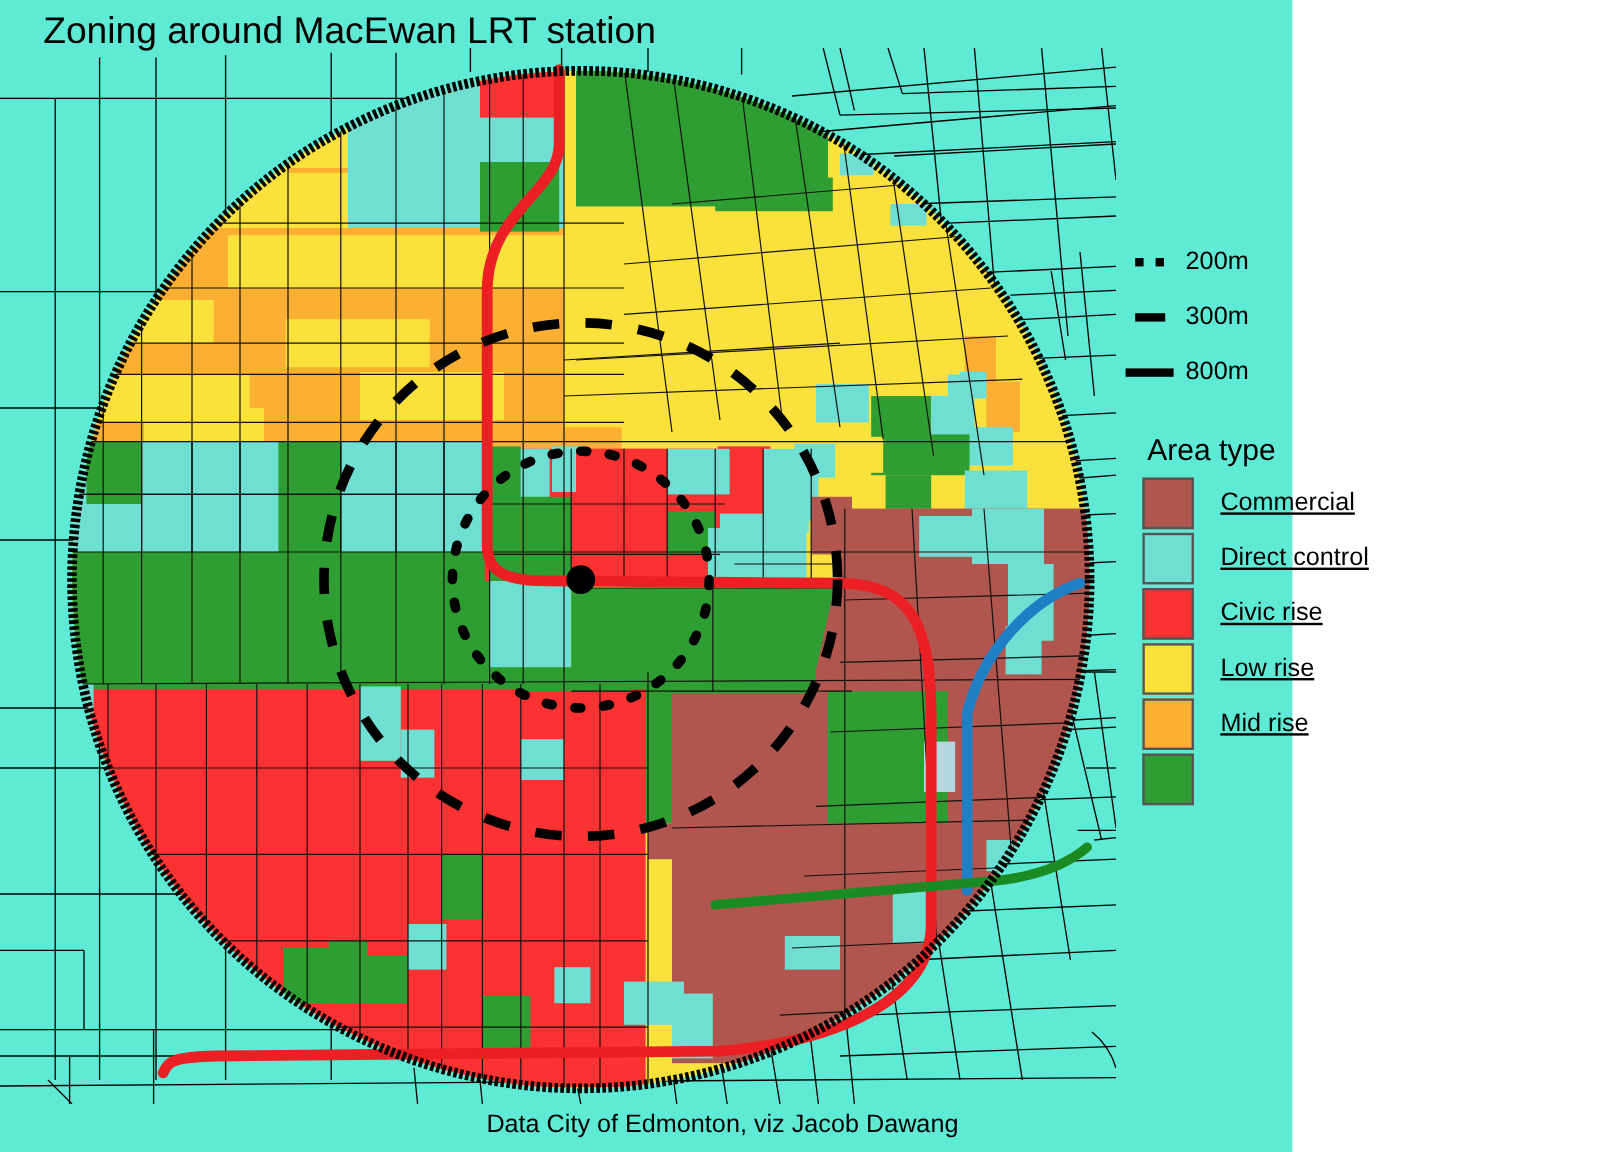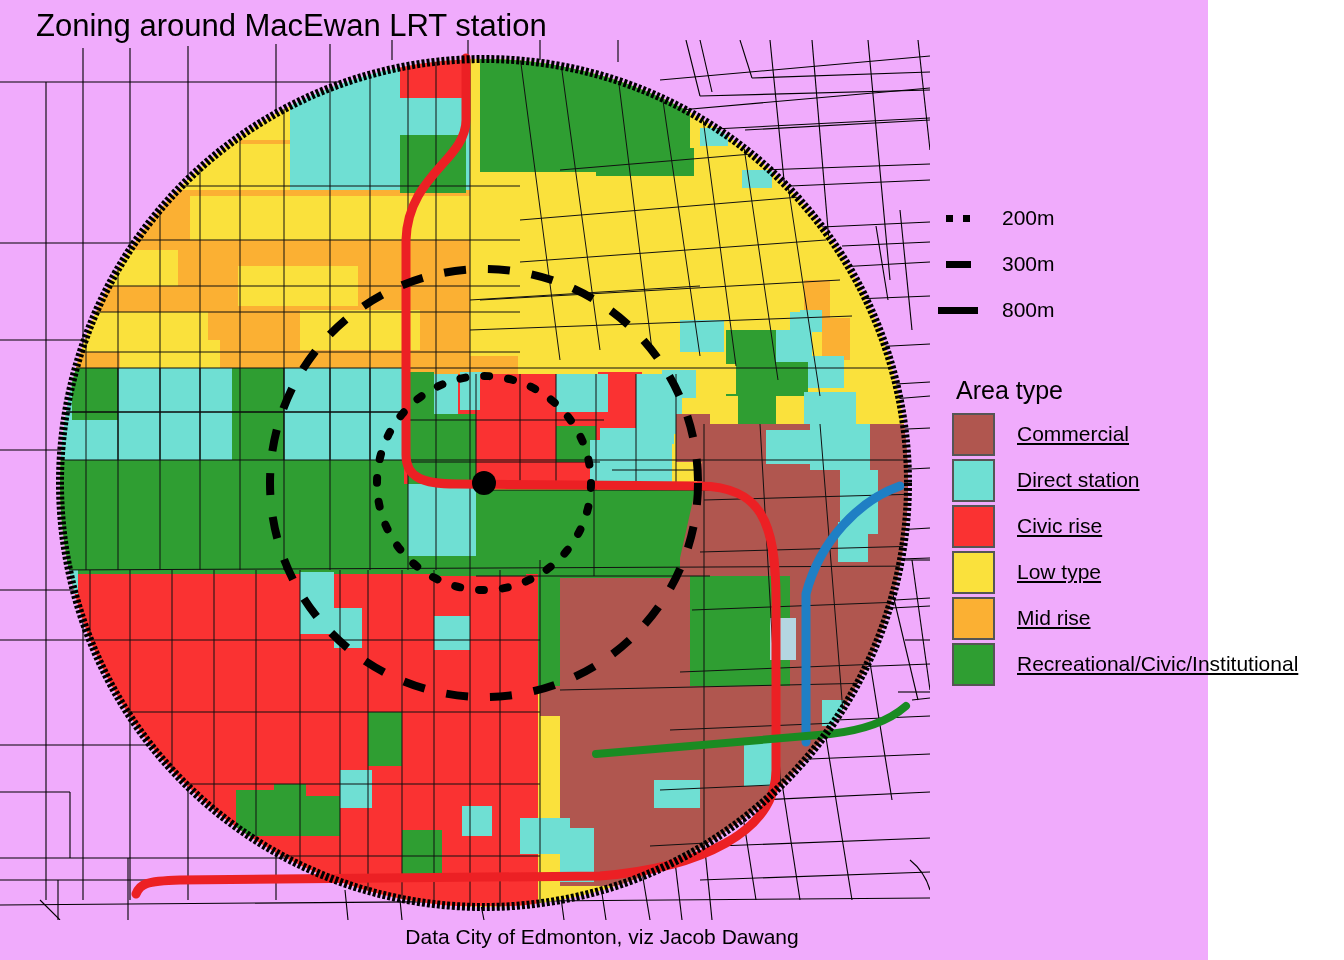--- a/index.html
+++ b/index.html
@@ -4,22 +4,22 @@
 <style>
   html, body {
     margin: 0; padding: 0;
     width: 1344px; height: 960px;
     background: #ffffff;
     font-family: "Liberation Sans", sans-serif;
     overflow: hidden;
   }
   #root {
     position: relative;
-    width: 1208px; height: 960px;
-    background: #f0abfc;
+    width: 1077px; height: 960px;
+    background: #5eead4;
   }
   #map-title {
     position: absolute;
     left: 36px; top: 8px;
     font-size: 31px;
     color: #000;
     letter-spacing: 0px;
     white-space: nowrap;
   }
   #map-canvas {
@@ -57,31 +57,31 @@
   .key-box {
     width: 44px;
     display: flex;
     align-items: center;
     justify-content: center;
     flex: 0 0 44px;
   }
   .legend-label {
     font-size: 21px;
     color: #000;
-    margin-left: 22px;
+    margin-left: 8px;
     white-space: nowrap;
   }
   
   .key-dotted { display: flex; gap: 10px; }
   .key-dotted i { display: block; width: 7px; height: 7px; background: #000; }
   .key-dash-400 { display: block; width: 25px; height: 7px; background: #000; }
   .key-dash-800 { display: block; width: 40px; height: 7px; background: #000; }
 
   
-  #legend-area { margin-top: 43px; padding-left: 16px; }
+  #legend-area { margin-top: 28px; padding-left: 16px; }
   .swatch-row { display: flex; align-items: center; height: 46px; }
   .swatch {
     width: 43px; height: 43px;
     border: 2px solid #555;
     box-sizing: border-box;
     flex: 0 0 43px;
   }
   .swatch-label {
     font-size: 21px;
     color: #000;
@@ -444,37 +444,36 @@
 
     <div id="legend-area">
       <div class="legend-title">Area type</div>
       <div class="legend-rows">
         <div class="swatch-row">
           <span class="swatch" style="background:#b0564f"></span>
           <span class="swatch-label">Commercial</span>
         </div>
         <div class="swatch-row">
           <span class="swatch" style="background:#6fdfd3"></span>
-          <span class="swatch-label">Direct station</span>
+          <span class="swatch-label">Direct control</span>
         </div>
         <div class="swatch-row">
           <span class="swatch" style="background:#fa3232"></span>
           <span class="swatch-label">Civic rise</span>
         </div>
         <div class="swatch-row">
           <span class="swatch" style="background:#fae13c"></span>
-          <span class="swatch-label">Low type</span>
+          <span class="swatch-label">Low rise</span>
         </div>
         <div class="swatch-row">
           <span class="swatch" style="background:#fbb033"></span>
           <span class="swatch-label">Mid rise</span>
         </div>
         <div class="swatch-row">
           <span class="swatch" style="background:#2f9e32"></span>
-          <span class="swatch-label">Recreational/Civic/Institutional</span>
         </div>
       </div>
     </div>
   </div>
 
   <div id="caption">
     <span id="caption-inner">Data City of Edmonton, viz Jacob Dawang</span>
   </div>
 
 </div>

